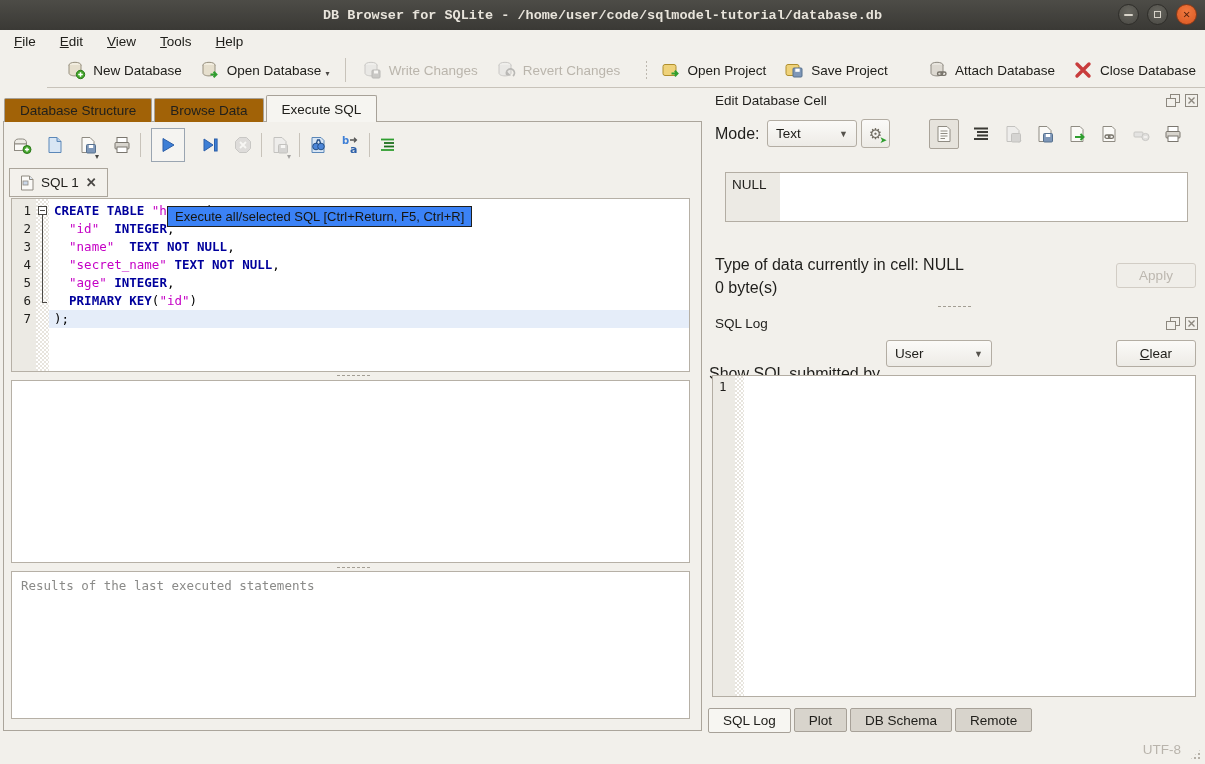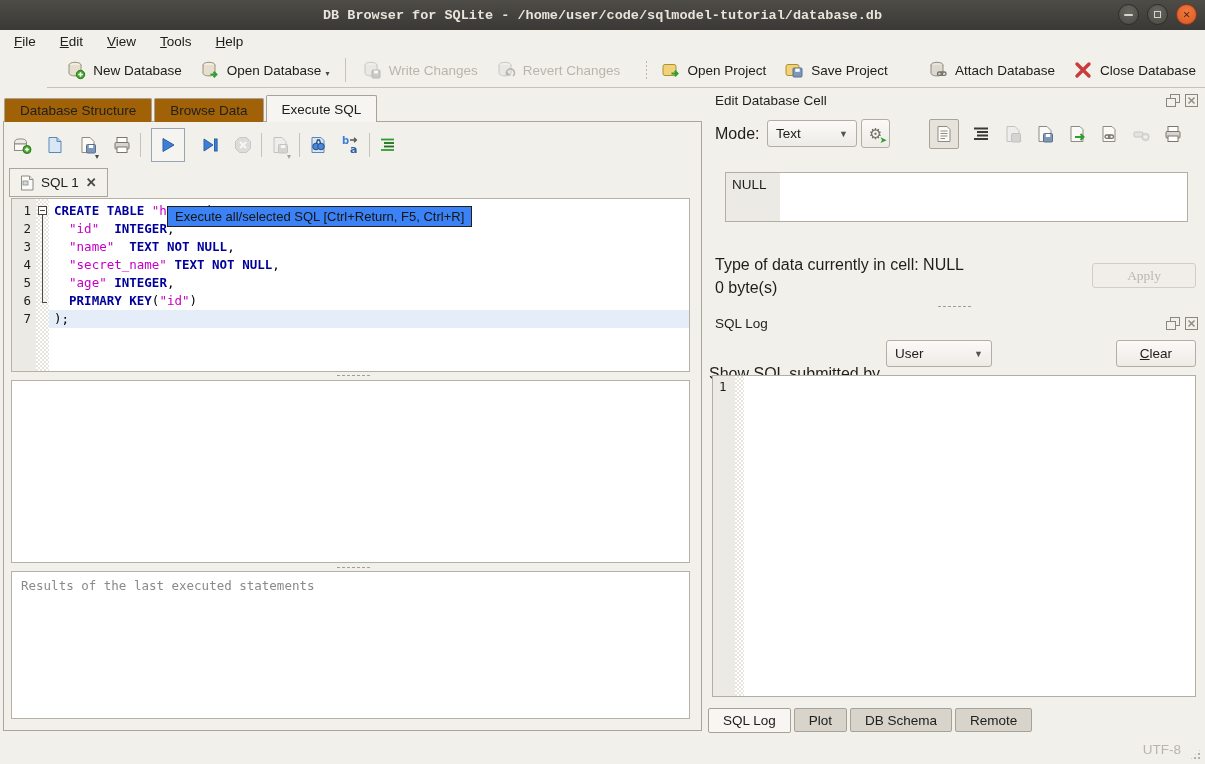--- a/index.html
+++ b/index.html
@@ -443,21 +443,21 @@
     </svg>
   </div>
 
   <div class="cell-editor">
     <div class="cell-gutter"></div>
     <div class="cell-value">NULL</div>
   </div>
 
   <div class="info-text" style="left:12px; top:168px;">Type of data currently in cell: NULL</div>
   <div class="info-text" style="left:12px; top:191px;">0 byte(s)</div>
-  <div class="btn disabled" style="right:9px; top:175px; width:104px; height:25px;font-family:Liberation Serif, serif;">Apply</div>
+  <div class="btn disabled" style="right:9px; top:175px; width:80px; height:25px;">Apply</div>
 
   <div class="hsplit" style="top:217px; left:50%;"></div>
 
   <div class="dock-title" style="left:12px; top:228px;">SQL Log</div>
   <div class="dock-btns" style="right:7px; top:229px;">
     <svg width="14" height="13">
       <rect x="4.5" y="0.5" width="9" height="8" fill="none" stroke="#8C877E"></rect>
       <rect x="0.5" y="4.5" width="9" height="8" fill="#F2F0EB" stroke="#8C877E"></rect>
     </svg>
     <svg width="13" height="13">

